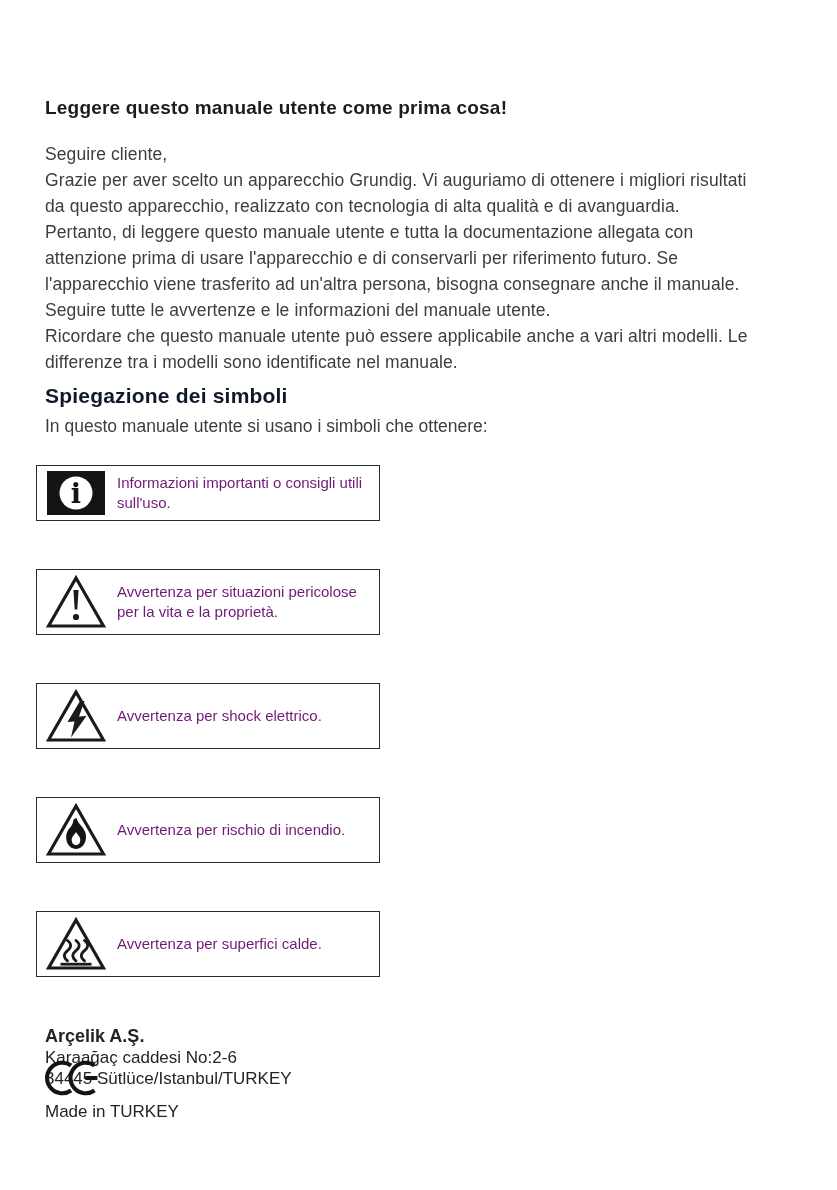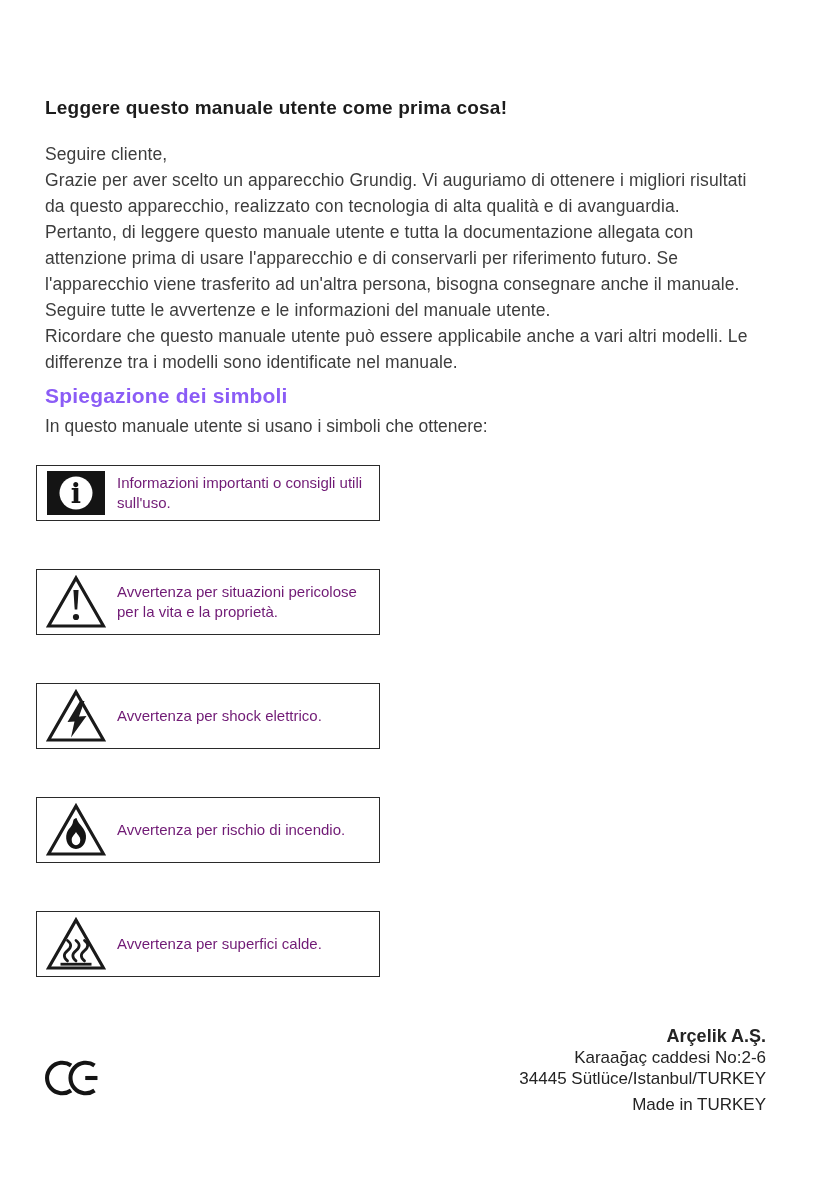--- a/index.html
+++ b/index.html
@@ -25,21 +25,21 @@
   }
   .salutation, .body-par {
     font-size: 17.5px;
     line-height: 26px;
     max-width: 705px;
     letter-spacing: 0.1px;
   }
   .section-heading {
     font-size: 21px;
     font-weight: bold;
-    color: #8b5cf6;
+    color: #0f172a;
     margin-top: 9px;
     margin-bottom: 5px;
     letter-spacing: 0.2px;
   }
   .symbols-intro {
     font-size: 17.5px;
     line-height: 26px;
     margin-bottom: 26px;
   }
 
@@ -62,28 +62,28 @@
     align-items: center;
   }
   .symbol-text {
     font-size: 15px;
     line-height: 20px;
     color: #701a75;
     padding-left: 8px;
   }
 
   .footer {
-    text-align: right;
+    text-align: left;
     margin-top: 28px;
     color: #242424;
     font-size: 17px;
     line-height: 21px;
   }
   .footer .company { font-size: 18px; font-weight: bold; line-height: 22px; }
-  .footer .made-in { margin-top: 5px; }
+  .footer .made-in { margin-top: 12px; }
 
   .ce-mark {
     position: absolute;
     left: 45px;
     top: 1058px;
     width: 54px;
     height: 40px;
   }
 </style>
 </head>

